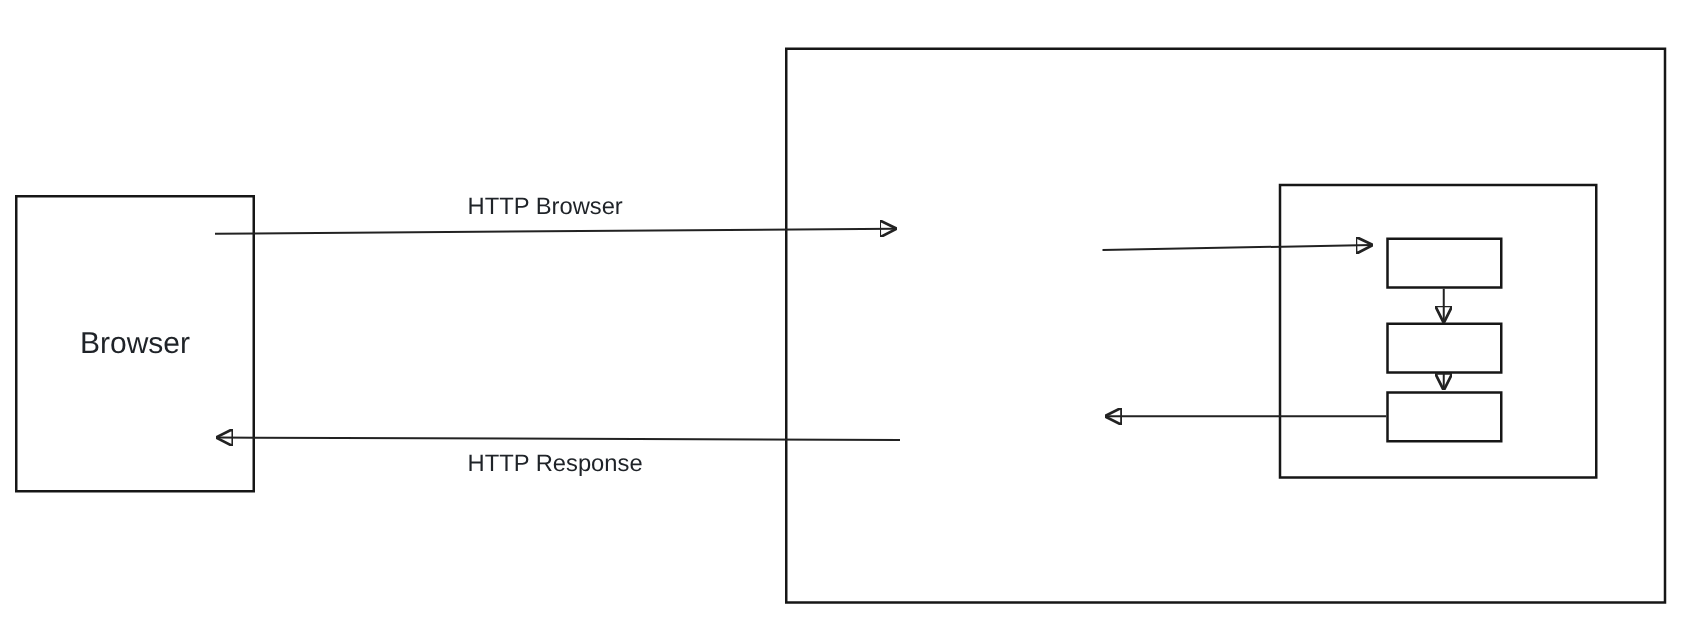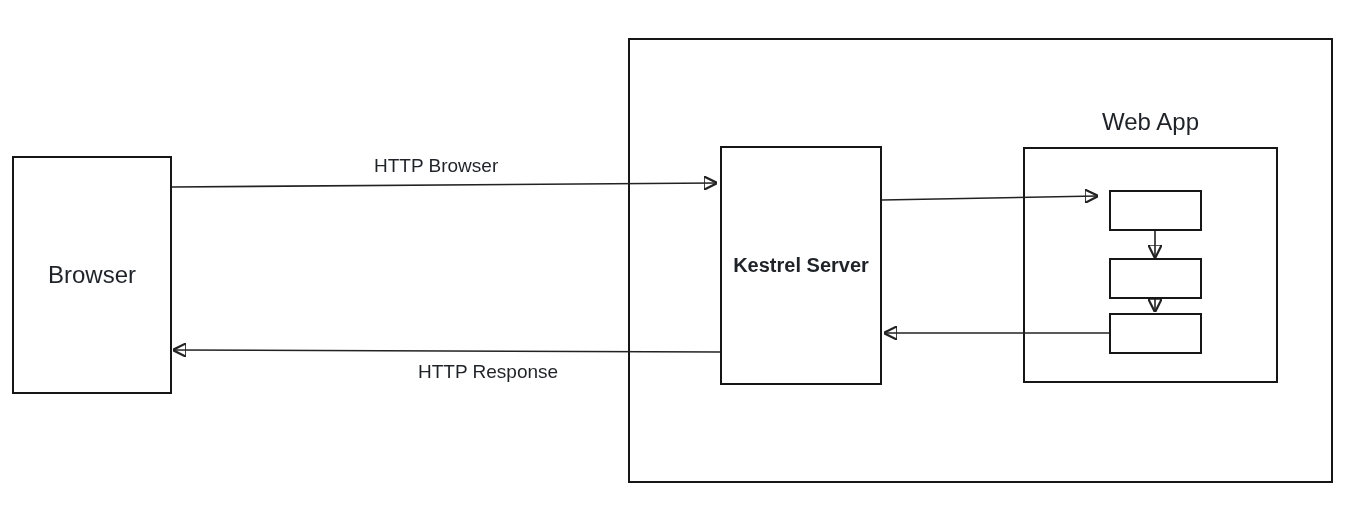--- a/index.html
+++ b/index.html
@@ -19,39 +19,39 @@
   }
   .box{
     position:absolute;
     border:2px solid #161616;
     background:transparent;
     box-sizing:border-box;
     display:flex;
     align-items:center;
     justify-content:center;
   }
-  .browser-box{left:12px;top:156px;width:160px;height:238px;text-align:right;}
+  .browser-box{left:12px;top:156px;width:192px;height:238px;text-align:right;}
   .browser-box span{font-size:24px;}
   .outer-box{left:628px;top:38px;width:705px;height:445px;}
   .kestrel-box{left:720px;top:146px;width:162px;height:239px;}
   .kestrel-box span{font-size:20px;font-weight:bold;}
   .webapp-box{left:1023px;top:147px;width:255px;height:236px;}
   .webapp-title{
     position:absolute;left:1023px;top:108px;width:255px;
     text-align:center;font-size:24px;
   }
   .mw{left:1109px;width:93px;height:41px;}
   .mw1{top:190px;}
   .mw2{top:258px;}
   .mw3{top:313px;}
   .edge-label{
     position:absolute;font-size:19px;white-space:nowrap;
   }
   .req-label{left:374px;top:155px;}
-  .res-label{left:374px;top:361px;margin-left:44px;}
+  .res-label{left:374px;top:361px;}
   svg.arrows{
     position:absolute;left:0;top:0;width:1350px;height:507px;
     pointer-events:none;
   }
   svg.arrows path{
     stroke:var(--line);
     stroke-width:1.6;
     fill:none;
   }
 </style>
@@ -59,25 +59,21 @@
 <body>
 
 <div class="stage">
 
   <div class="box browser-box">
     <span>Browser</span>
   </div>
 
   <div class="box outer-box"></div>
 
-  <div class="box kestrel-box">
-    <span>Kestrel Server</span>
-  </div>
 
-  <div class="webapp-title">Web App</div>
   <div class="box webapp-box"></div>
 
   <div class="box mw mw1"></div>
   <div class="box mw mw2"></div>
   <div class="box mw mw3"></div>
 
   <div class="edge-label req-label">HTTP Browser</div>
   <div class="edge-label res-label">HTTP Response</div>
 
   <svg class="arrows" viewBox="0 0 1350 507">

